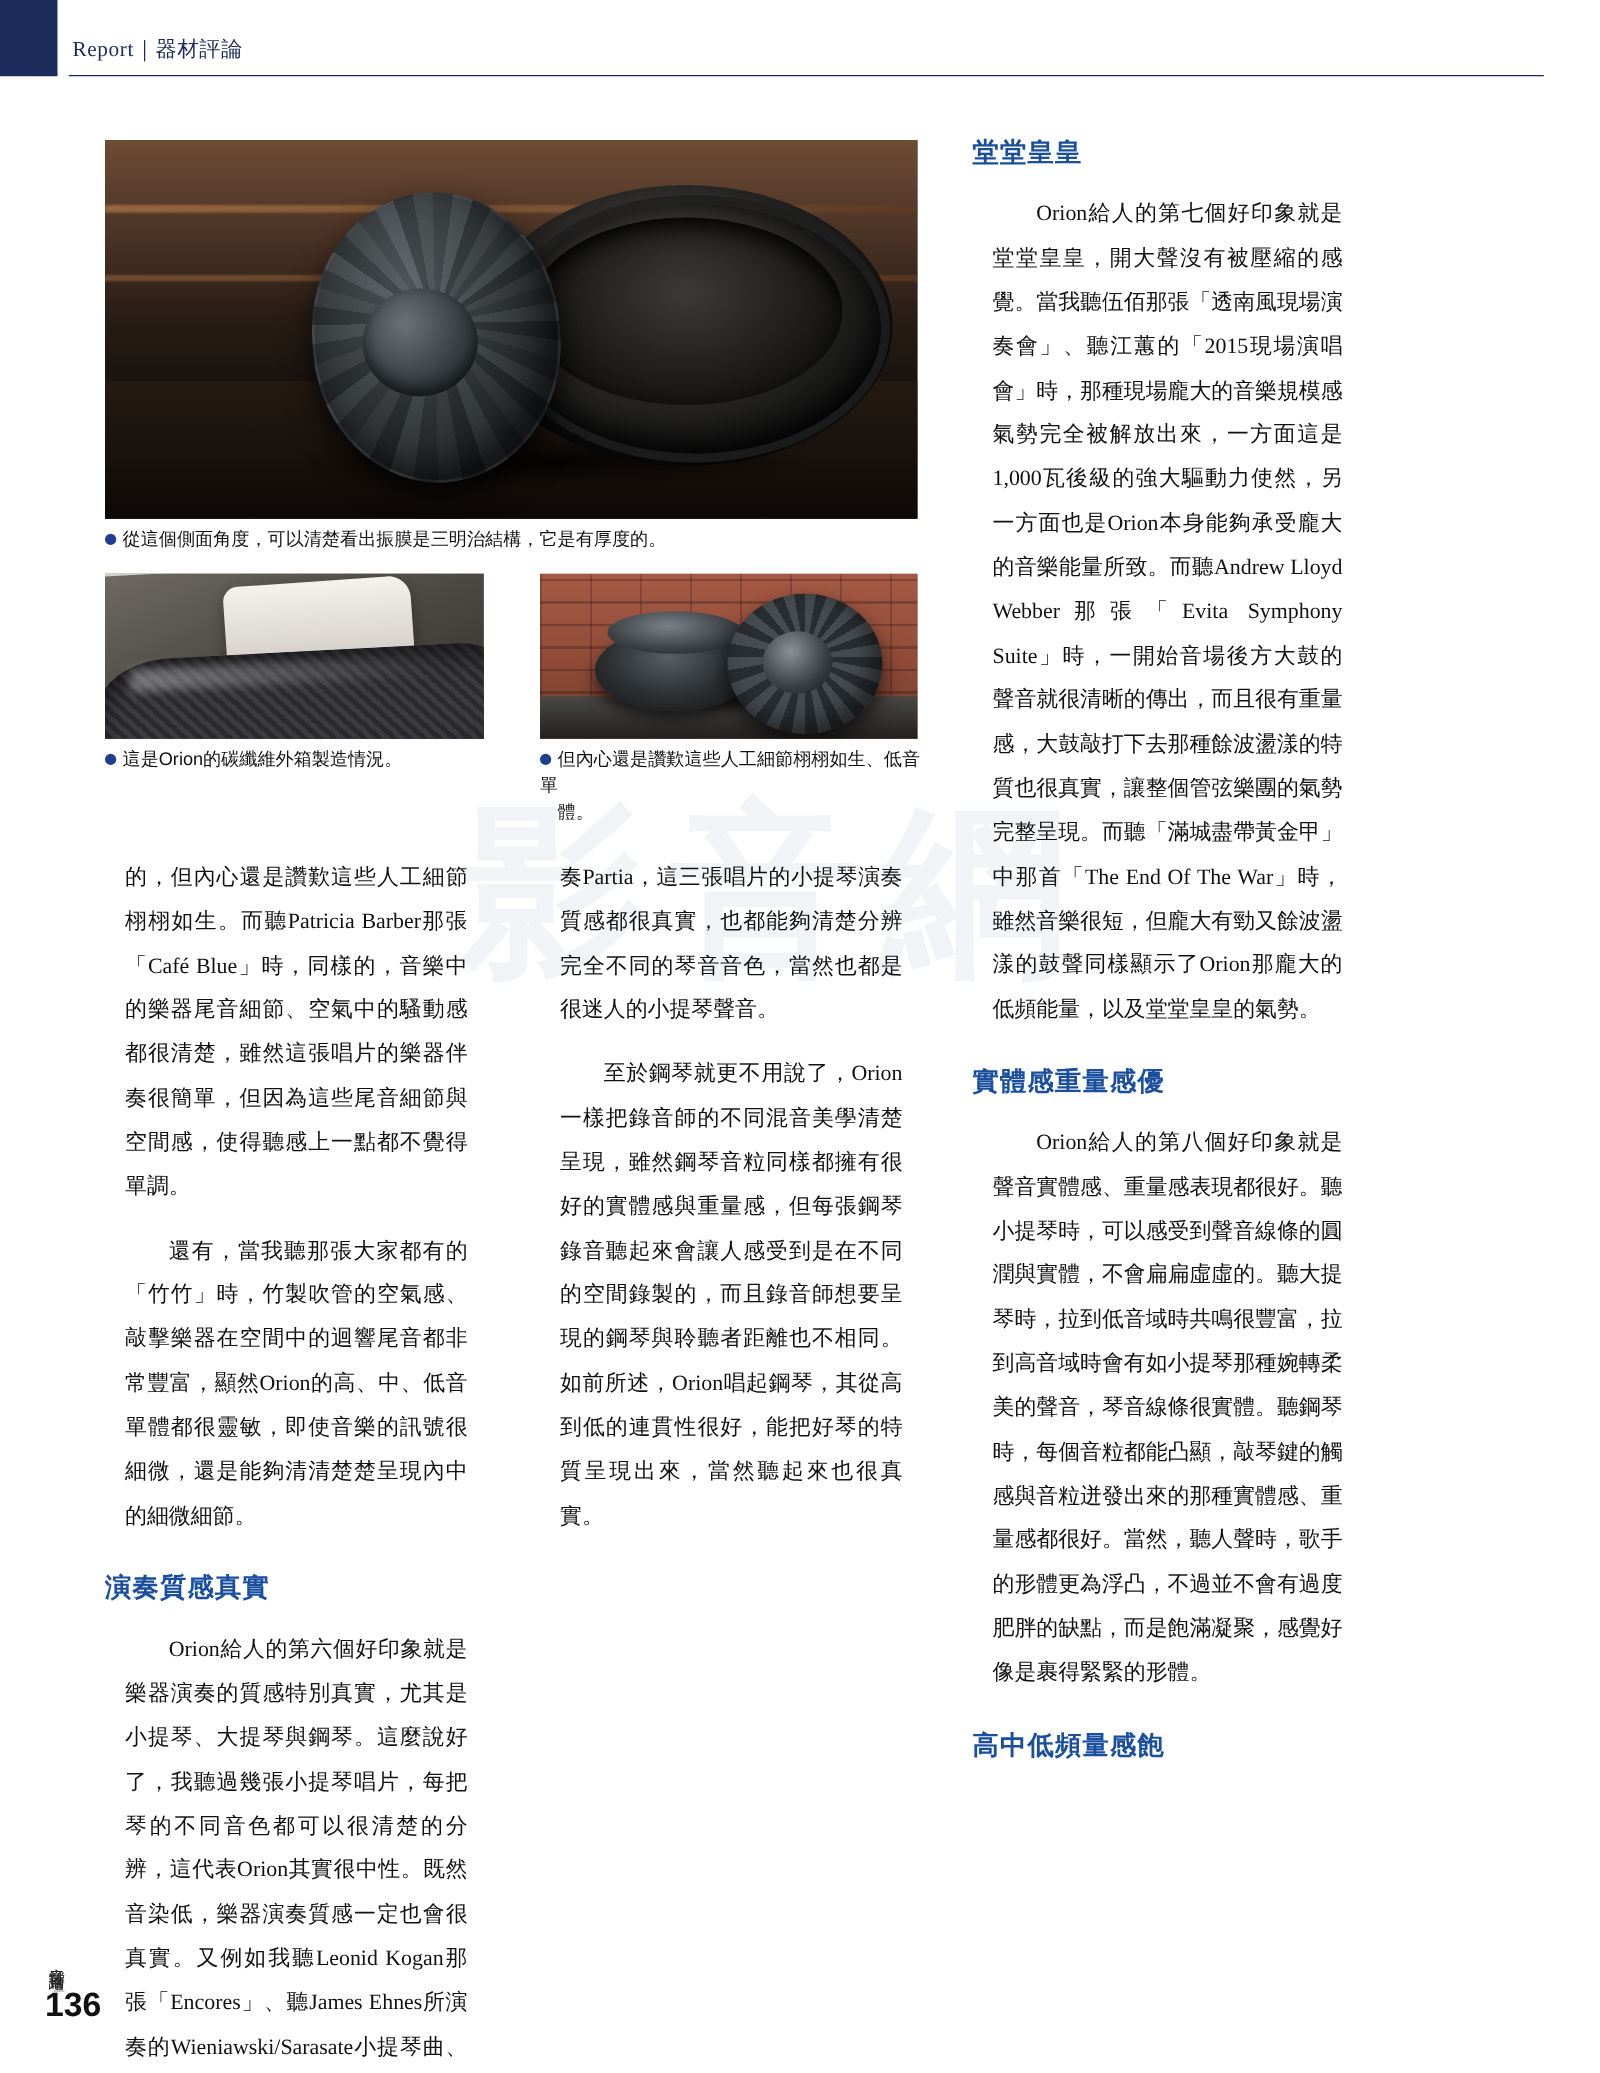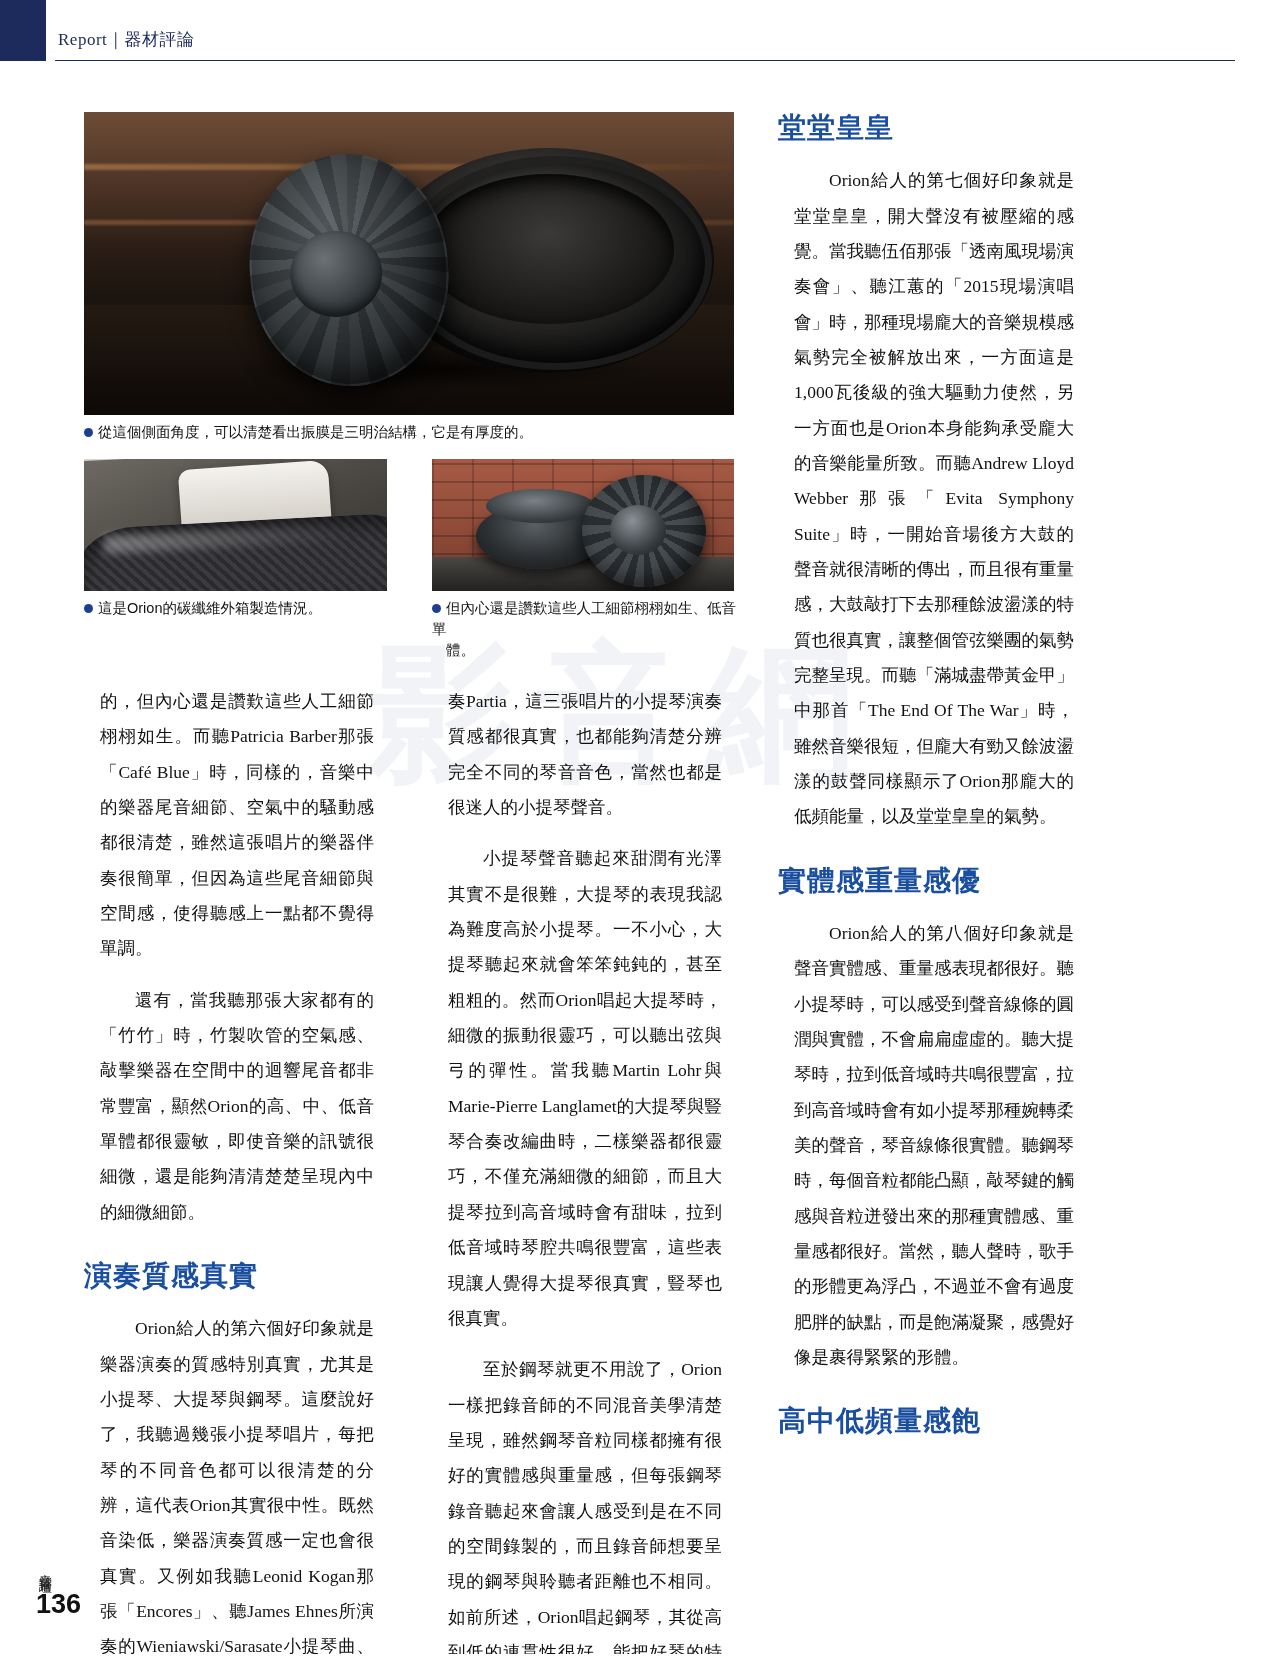--- a/index.html
+++ b/index.html
@@ -270,21 +270,21 @@
     color: #111;
   }
   .col p { margin: 16px; }
   .col p.ind { text-indent: 2em; }
   .col1 { top: 668px; left: 84px; }
   .col2 { top: 668px; left: 432px; }
   .col3 { top: 108px; left: 778px; width: 312px; }
 
   h2.section {
     font-family: "Liberation Sans", "DejaVu Sans", sans-serif;
-    font-size: 28px;
+    font-size: 21px;
     font-weight: bold;
     color: #1a4fa0;
     margin: 26px 0 6px 0;
     letter-spacing: 1px;
     line-height: 1.4;
   }
   h2.section.first { margin-top: 0; }
 
   
   .folio-num {
@@ -374,21 +374,20 @@
 
 <div class="col col1">
   <p>的，但內心還是讚歎這些人工細節栩栩如生。而聽Patricia Barber那張「Café Blue」時，同樣的，音樂中的樂器尾音細節、空氣中的騷動感都很清楚，雖然這張唱片的樂器伴奏很簡單，但因為這些尾音細節與空間感，使得聽感上一點都不覺得單調。</p>
   <p class="ind">還有，當我聽那張大家都有的「竹竹」時，竹製吹管的空氣感、敲擊樂器在空間中的迴響尾音都非常豐富，顯然Orion的高、中、低音單體都很靈敏，即使音樂的訊號很細微，還是能夠清清楚楚呈現內中的細微細節。</p>
   <h2 class="section">演奏質感真實</h2>
   <p class="ind">Orion給人的第六個好印象就是樂器演奏的質感特別真實，尤其是小提琴、大提琴與鋼琴。這麼說好了，我聽過幾張小提琴唱片，每把琴的不同音色都可以很清楚的分辨，這代表Orion其實很中性。既然音染低，樂器演奏質感一定也會很真實。又例如我聽Leonid Kogan那張「Encores」、聽James Ehnes所演奏的Wieniawski/Sarasate小提琴曲、聽Fabio Biondi所演奏的巴哈無伴</p>
 </div>
 
 <div class="col col2">
   <p>奏Partia，這三張唱片的小提琴演奏質感都很真實，也都能夠清楚分辨完全不同的琴音音色，當然也都是很迷人的小提琴聲音。</p>
-  <p class="ind">小提琴聲音聽起來甜潤有光澤其實不是很難，大提琴的表現我認為難度高於小提琴。一不小心，大提琴聽起來就會笨笨鈍鈍的，甚至粗粗的。然而Orion唱起大提琴時，細微的振動很靈巧，可以聽出弦與弓的彈性。當我聽Martin Lohr與Marie-Pierre Langlamet的大提琴與豎琴合奏改編曲時，二樣樂器都很靈巧，不僅充滿細微的細節，而且大提琴拉到高音域時會有甜味，拉到低音域時琴腔共鳴很豐富，這些表現讓人覺得大提琴很真實，豎琴也很真實。</p>
   <p class="ind">至於鋼琴就更不用說了，Orion一樣把錄音師的不同混音美學清楚呈現，雖然鋼琴音粒同樣都擁有很好的實體感與重量感，但每張鋼琴錄音聽起來會讓人感受到是在不同的空間錄製的，而且錄音師想要呈現的鋼琴與聆聽者距離也不相同。如前所述，Orion唱起鋼琴，其從高到低的連貫性很好，能把好琴的特質呈現出來，當然聽起來也很真實。</p>
 </div>
 
 <div class="col col3">
   <h2 class="section first">堂堂皇皇</h2>
   <p class="ind">Orion給人的第七個好印象就是堂堂皇皇，開大聲沒有被壓縮的感覺。當我聽伍佰那張「透南風現場演奏會」、聽江蕙的「2015現場演唱會」時，那種現場龐大的音樂規模感氣勢完全被解放出來，一方面這是1,000瓦後級的強大驅動力使然，另一方面也是Orion本身能夠承受龐大的音樂能量所致。而聽Andrew Lloyd Webber那張「Evita Symphony Suite」時，一開始音場後方大鼓的聲音就很清晰的傳出，而且很有重量感，大鼓敲打下去那種餘波盪漾的特質也很真實，讓整個管弦樂團的氣勢完整呈現。而聽「滿城盡帶黃金甲」中那首「The End Of The War」時，雖然音樂很短，但龐大有勁又餘波盪漾的鼓聲同樣顯示了Orion那龐大的低頻能量，以及堂堂皇皇的氣勢。</p>
   <h2 class="section">實體感重量感優</h2>
   <p class="ind">Orion給人的第八個好印象就是聲音實體感、重量感表現都很好。聽小提琴時，可以感受到聲音線條的圓潤與實體，不會扁扁虛虛的。聽大提琴時，拉到低音域時共鳴很豐富，拉到高音域時會有如小提琴那種婉轉柔美的聲音，琴音線條很實體。聽鋼琴時，每個音粒都能凸顯，敲琴鍵的觸感與音粒迸發出來的那種實體感、重量感都很好。當然，聽人聲時，歌手的形體更為浮凸，不過並不會有過度肥胖的缺點，而是飽滿凝聚，感覺好像是裹得緊緊的形體。</p>
   <h2 class="section">高中低頻量感飽</h2>
 </div>

